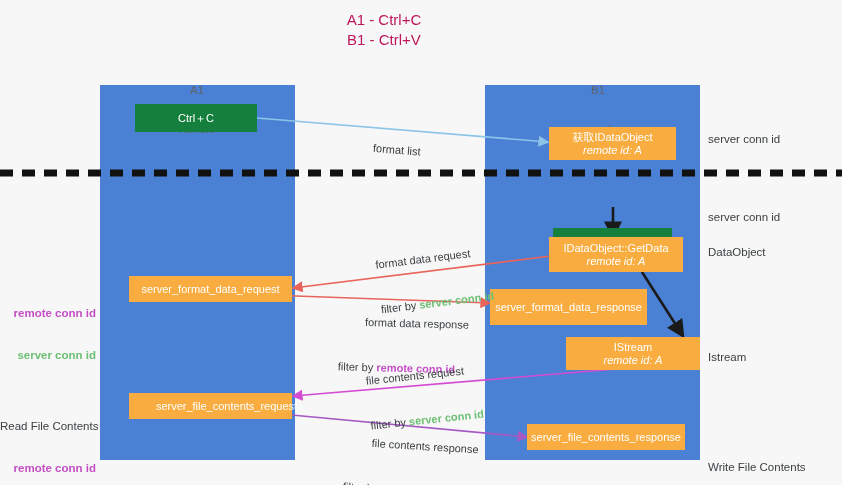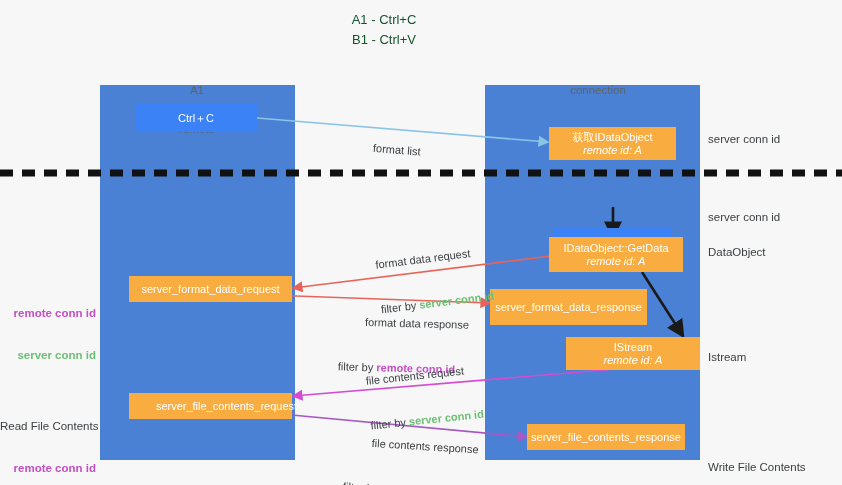--- a/index.html
+++ b/index.html
@@ -21,23 +21,23 @@
     width: 842px;
     height: 485px;
   }
   
   .title {
     position: absolute;
     left: 0;
     top: 10px;
     width: 768px;
     text-align: center;
-    font-size: 13px;
+    font-size: 15px;
     line-height: 20px;
-    color: #14532d;
+    color: #be185d;
     white-space: pre;
   }
   
   .lane-head {
     position: absolute;
     text-align: center;
     font-size: 11.5px;
     line-height: 13px;
     color: #5f6368;
     white-space: pre;
@@ -50,21 +50,21 @@
     flex-direction: column;
     align-items: center;
     justify-content: center;
     text-align: center;
     color: #ffffff;
     font-size: 11px;
     line-height: 13px;
     white-space: pre;
   }
   .node.orange { background: #f9ad41; }
-  .node.green  { background: #3b82f6; }
+  .node.green  { background: #15803d; }
   .node .l2 { font-size: 11px; font-style: italic; }
 
   
   .annot {
     position: absolute;
     font-size: 11.5px;
     line-height: 14px;
     white-space: pre;
   }
   .annot .green-t  { color: #6cbf73; font-weight: bold; }
@@ -128,20 +128,21 @@
 </svg>
 
 <div class="title">A1 - Ctrl+C
 B1 - Ctrl+V</div>
 
 <div class="lane-head" style="left:137px; top:58px; width:120px;">
   <div>A1</div>
   <div>remote</div>
 </div>
 <div class="lane-head" style="left:533px; top:58px; width:130px;">
+  <div>B1</div>
   <div>connection</div>
 </div>
 
 <div class="node green" style="left:135px; top:104px; width:122px; height:28px;">
   <div>Ctrl＋C</div>
 </div>
 
 <div class="node orange" style="left:549px; top:127px; width:127px; height:33px;">
   <div>获取IDataObject</div>
   <div class="l2">remote id: A</div>

